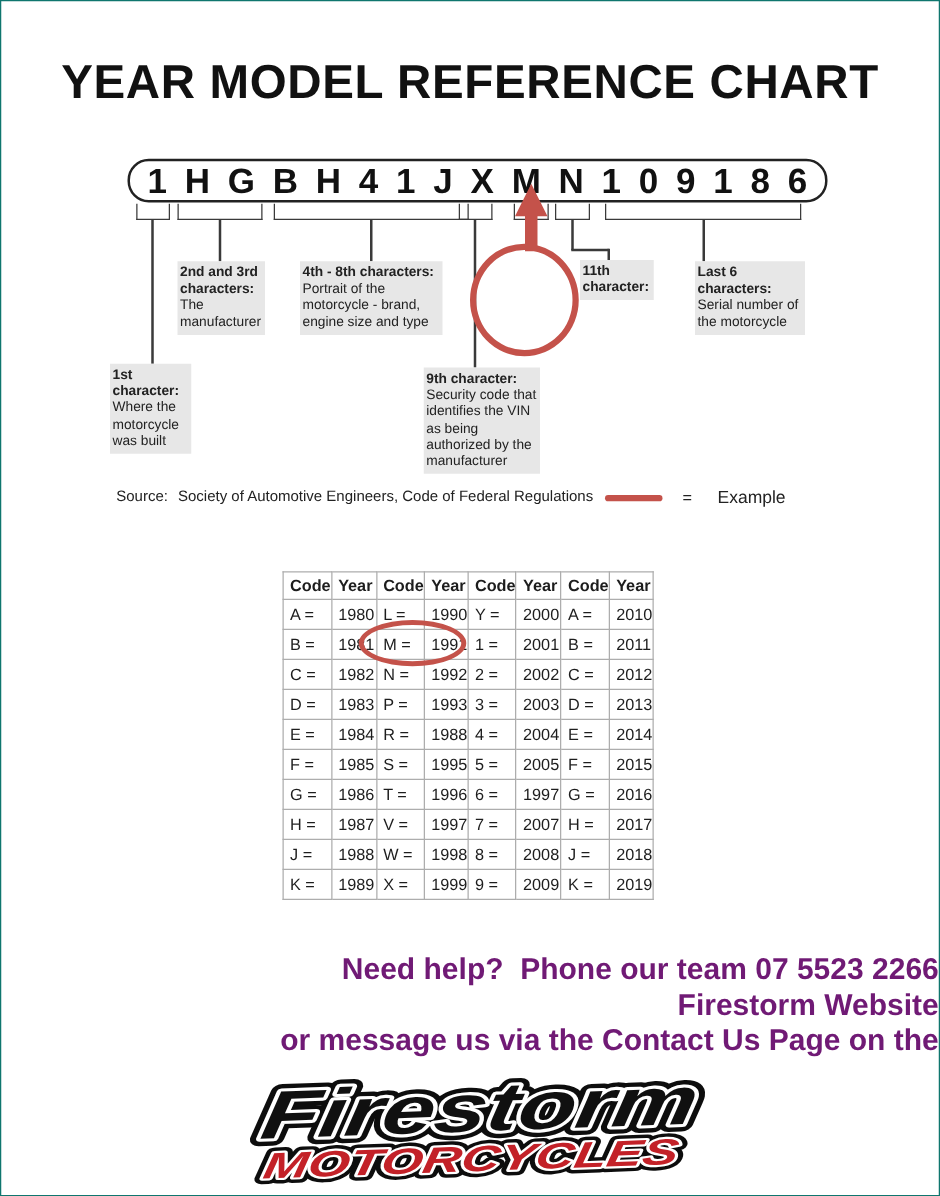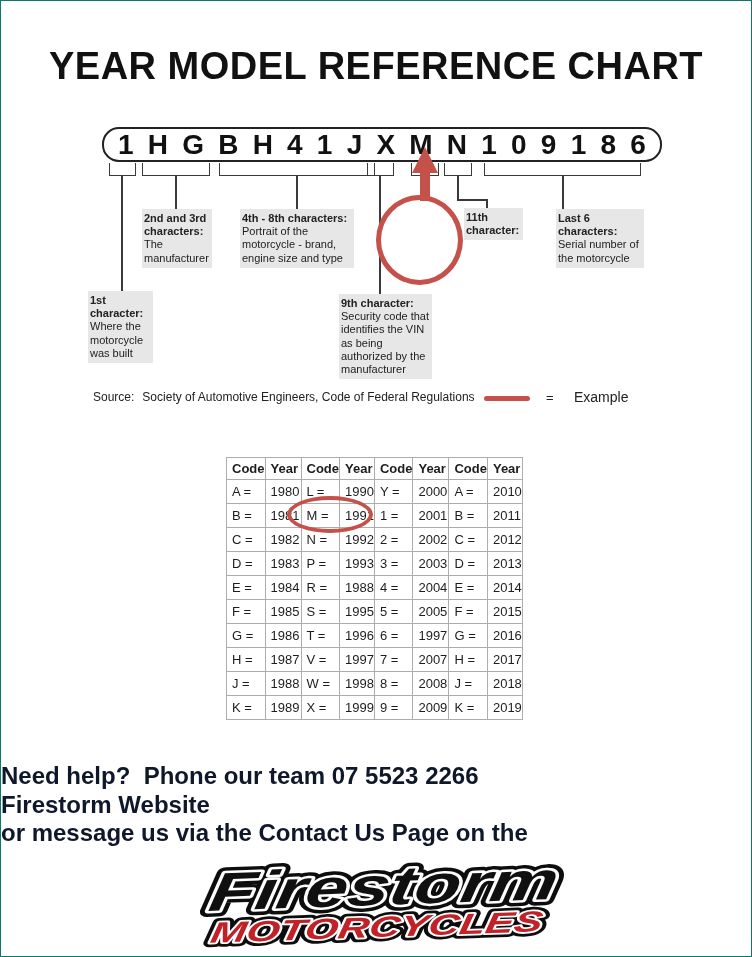--- a/index.html
+++ b/index.html
@@ -43,22 +43,22 @@
   .legend-eq{position:absolute;left:545px;top:389px;font-size:13px;color:#222;}
   .legend-label{position:absolute;left:573px;top:388px;font-size:14px;color:#222;}
   
   .table-wrap{position:absolute;left:225px;top:456px;}
   table{border-collapse:collapse;table-layout:fixed;}
   th,td{border:1px solid #adadad;font-size:13px;text-align:left;
         padding:0 0 0 5px;height:24px;background:#fff;color:#1d1d1d;
         white-space:nowrap;overflow:hidden;}
   th{font-weight:bold;height:22px;}
   
-  .help{position:absolute;top:761px;left:0;width:100%;text-align:left;
-        font-size:24px;font-weight:bold;line-height:28.5px;color:#0f172a;}
+  .help{position:absolute;top:761px;left:0;width:100%;text-align:right;
+        font-size:24px;font-weight:bold;line-height:28.5px;color:#701a75;}
   
   .logo{position:absolute;left:176px;top:856px;}
 </style>
 </head>
 <body>
 
 <div class="page">
 
   <div class="title">YEAR MODEL REFERENCE CHART</div>
 

